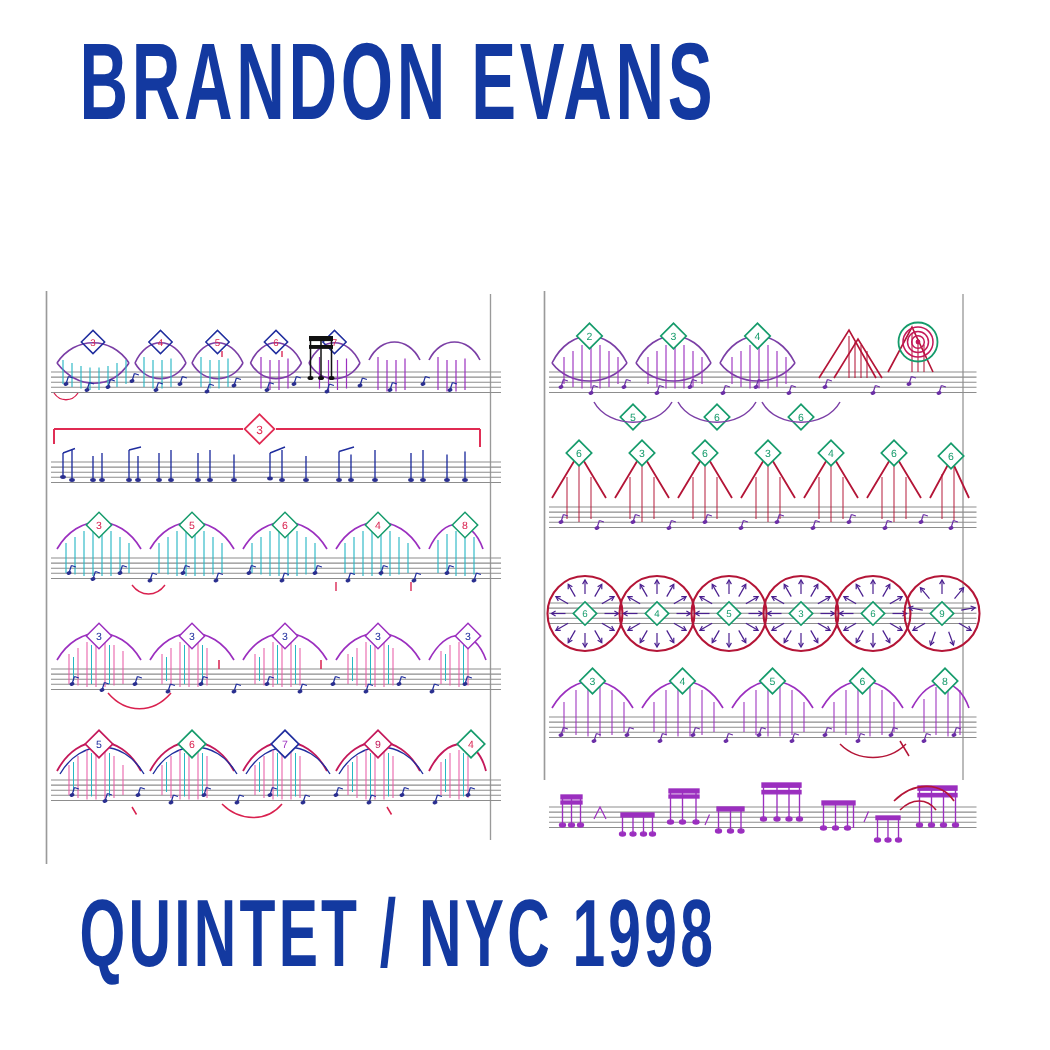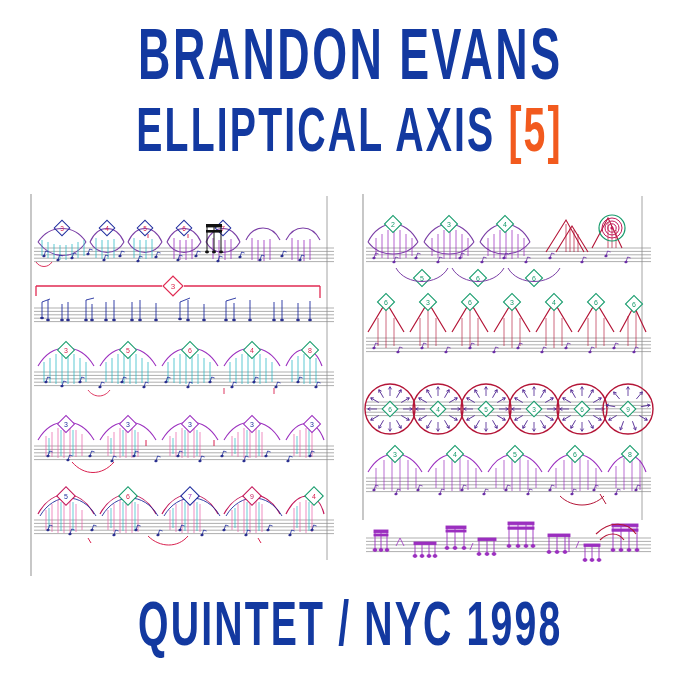--- a/index.html
+++ b/index.html
@@ -1,19 +1,19 @@
 <!DOCTYPE html>
 <html><head>
 <meta charset="utf-8">
 <style>
   html,body{margin:0;padding:0;background:#ffffff;}
   body{width:700px;height:700px;overflow:hidden;font-family:"Liberation Sans",sans-serif;}
   #cover{position:relative;width:700px;height:700px;background:#ffffff;overflow:hidden;}
 
-  .titleblock{position:absolute;left:0;right:0;text-align:center;}
+  .titleblock{position:absolute;left:0;right:0;text-align:left;}
   #line-artist{top:18px;}
   #line-album{top:98px;}
   #line-footer{top:592px;text-decoration:underline;}
 
   .bigtype{
     display:inline-block;
     font-family:"Liberation Sans",sans-serif;
     font-weight:700;
     color:#1339A0;
     letter-spacing:0.055em;
@@ -36,23 +36,20 @@
 </style>
 </head>
 <body>
 
 <div id="cover">
 
   <div class="titleblock" id="line-artist">
     <span class="bigtype" id="artist-name">BRANDON EVANS</span>
   </div>
 
-  <div class="titleblock" id="line-album">
-    <span class="bigtype" id="album-title"><span>ELLIPTICAL AXIS </span><span class="brk">[5]</span></span>
-  </div>
 
   <div id="score">
 
     <div class="panel" id="panel-left">
       <svg viewBox="0 0 325 390" preserveAspectRatio="none">
         <defs>
           <g id="stafL">
             <line x1="0" y1="0" x2="300" y2="0" stroke="#8d8d8d" stroke-width="0.7"></line>
             <line x1="0" y1="3.4" x2="300" y2="3.4" stroke="#8d8d8d" stroke-width="0.7"></line>
             <line x1="0" y1="6.8" x2="300" y2="6.8" stroke="#8d8d8d" stroke-width="0.7"></line>

